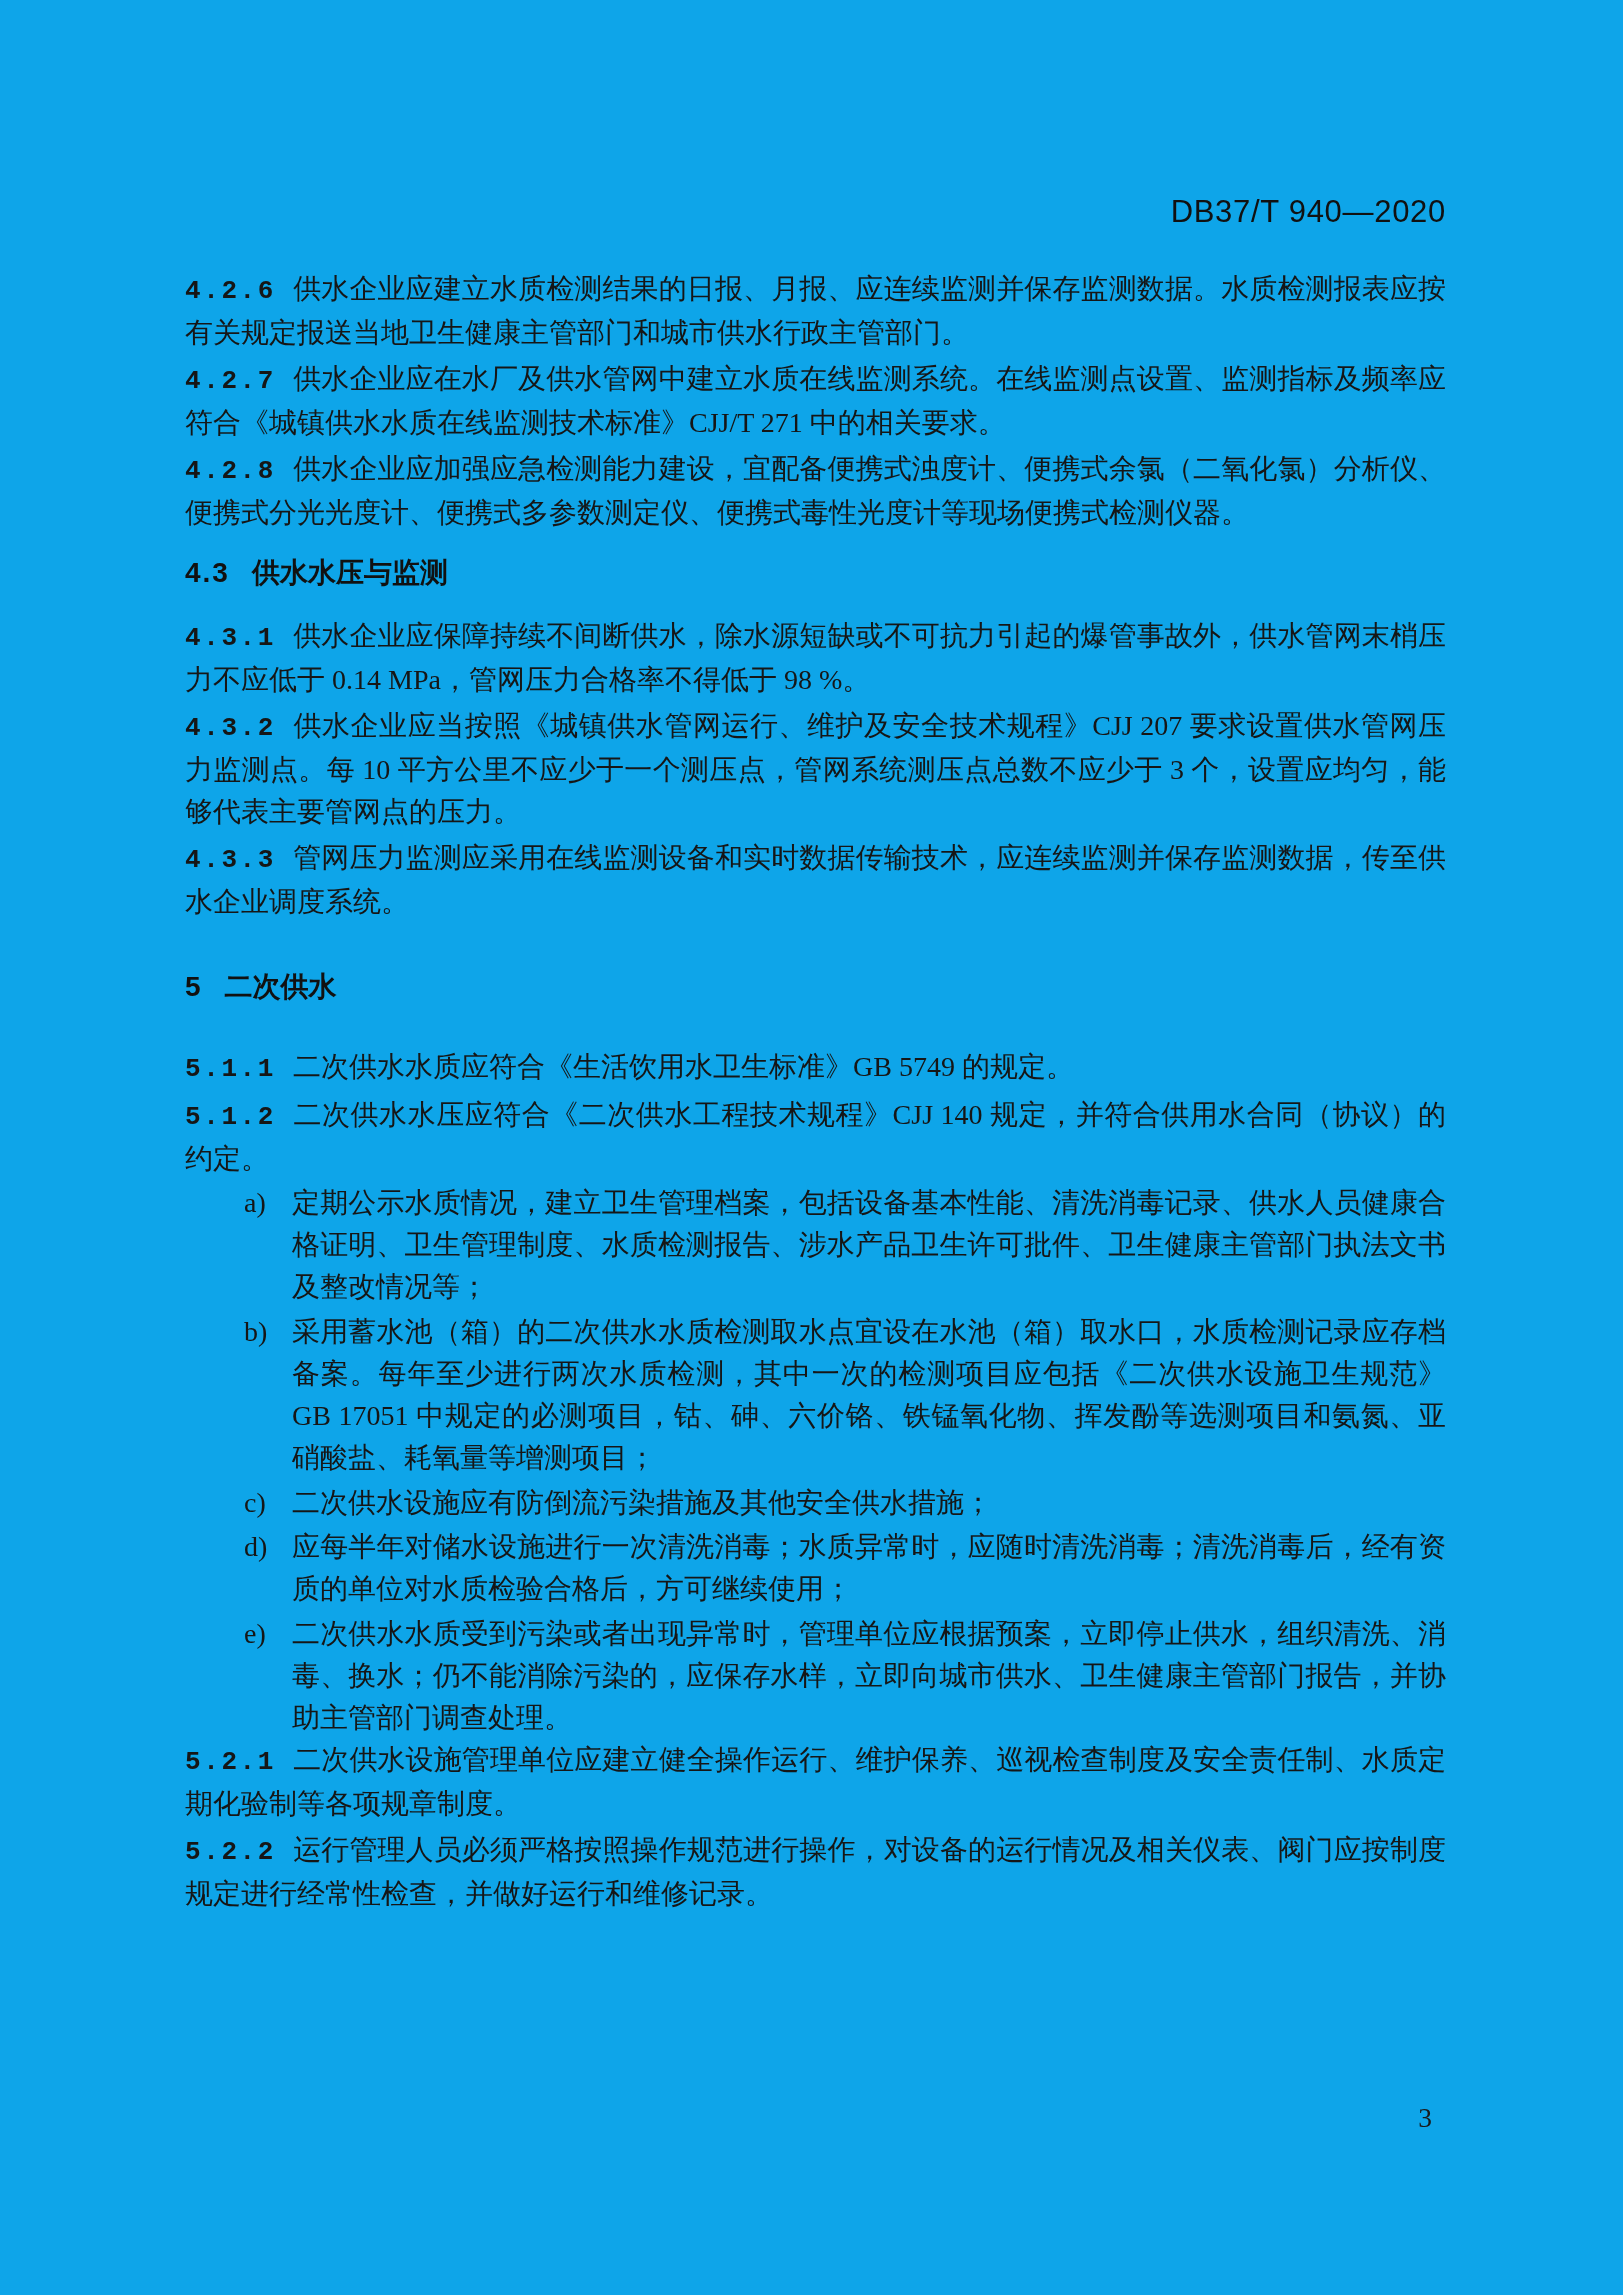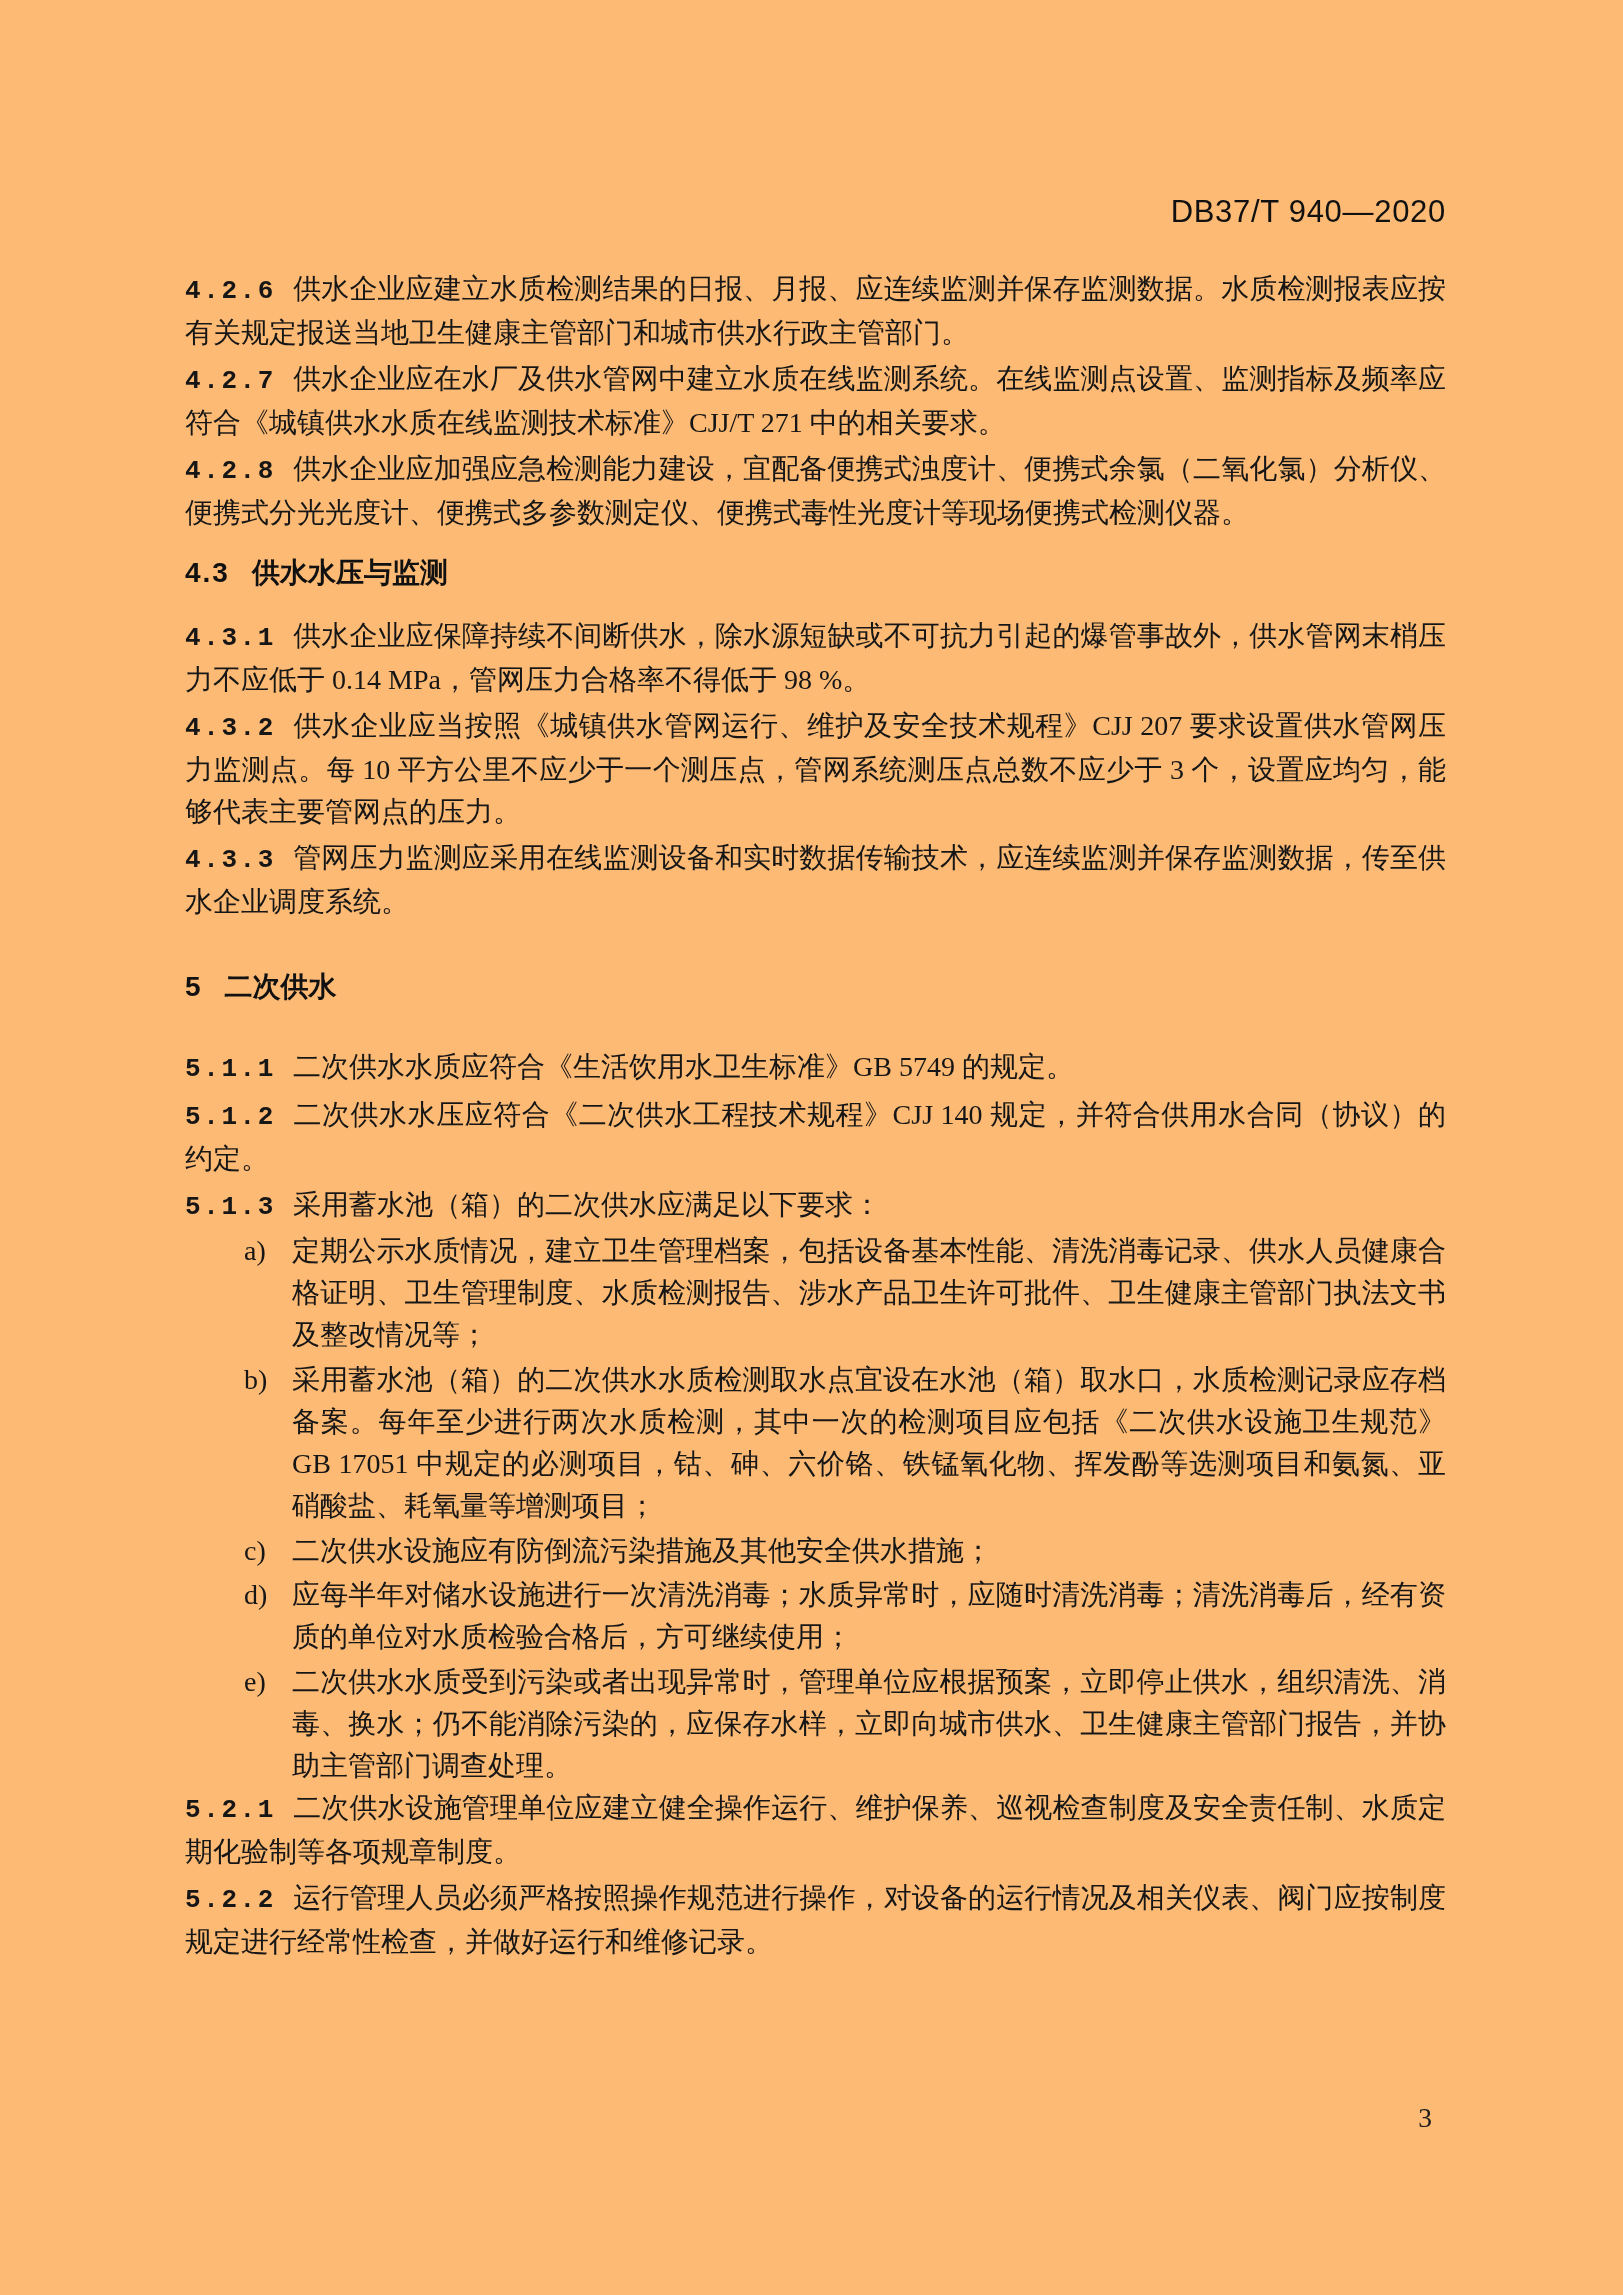--- a/index.html
+++ b/index.html
@@ -1,20 +1,20 @@
 <!DOCTYPE html>
 <html lang="zh" style="font-size:10.5px"><head>
 <meta charset="utf-8">
 <style>
   html,body{margin:0;padding:0;background:#9a9a9a;}
   .page{
     position:relative;
     width:1623px;height:2295px;
     margin:0 auto;
-    background:#fdba74;
+    background:#0ea5e9;
     box-sizing:border-box;
     padding:195px 177px 0 185px;
     color:#161616;
     font-family:"Liberation Serif","DejaVu Serif",serif;
   }
   .doc-header{
     text-align:right;
     font-family:"Liberation Sans","DejaVu Sans",sans-serif;
     font-size:31px;
     line-height:1.1;
@@ -92,21 +92,20 @@
 
     <p class="clause"><span class="cnum">4.3.3</span><span class="ctext">管网压力监测应采用在线监测设备和实时数据传输技术，应连续监测并保存监测数据，传至供水企业调度系统。</span></p>
 
     <h2 class="h1"><span class="hnum">5</span><span>二次供水</span></h2>
 
 
     <p class="clause first"><span class="cnum">5.1.1</span><span class="ctext">二次供水水质应符合《生活饮用水卫生标准》GB 5749 的规定。</span></p>
 
     <p class="clause"><span class="cnum">5.1.2</span><span class="ctext">二次供水水压应符合《二次供水工程技术规程》CJJ 140 规定，并符合供用水合同（协议）的约定。</span></p>
 
-    <p class="clause"><span class="cnum">5.1.3</span><span class="ctext">采用蓄水池（箱）的二次供水应满足以下要求：</span></p>
 
     <p class="li"><span class="lmark">a)</span><span class="ltext">定期公示水质情况，建立卫生管理档案，包括设备基本性能、清洗消毒记录、供水人员健康合格证明、卫生管理制度、水质检测报告、涉水产品卫生许可批件、卫生健康主管部门执法文书及整改情况等；</span></p>
 
     <p class="li"><span class="lmark">b)</span><span class="ltext">采用蓄水池（箱）的二次供水水质检测取水点宜设在水池（箱）取水口，水质检测记录应存档备案。每年至少进行两次水质检测，其中一次的检测项目应包括《二次供水设施卫生规范》GB 17051 中规定的必测项目，钴、砷、六价铬、铁锰氧化物、挥发酚等选测项目和氨氮、亚硝酸盐、耗氧量等增测项目；</span></p>
 
     <p class="li"><span class="lmark">c)</span><span class="ltext">二次供水设施应有防倒流污染措施及其他安全供水措施；</span></p>
 
     <p class="li"><span class="lmark">d)</span><span class="ltext">应每半年对储水设施进行一次清洗消毒；水质异常时，应随时清洗消毒；清洗消毒后，经有资质的单位对水质检验合格后，方可继续使用；</span></p>
 
     <p class="li"><span class="lmark">e)</span><span class="ltext">二次供水水质受到污染或者出现异常时，管理单位应根据预案，立即停止供水，组织清洗、消毒、换水；仍不能消除污染的，应保存水样，立即向城市供水、卫生健康主管部门报告，并协助主管部门调查处理。</span></p>

